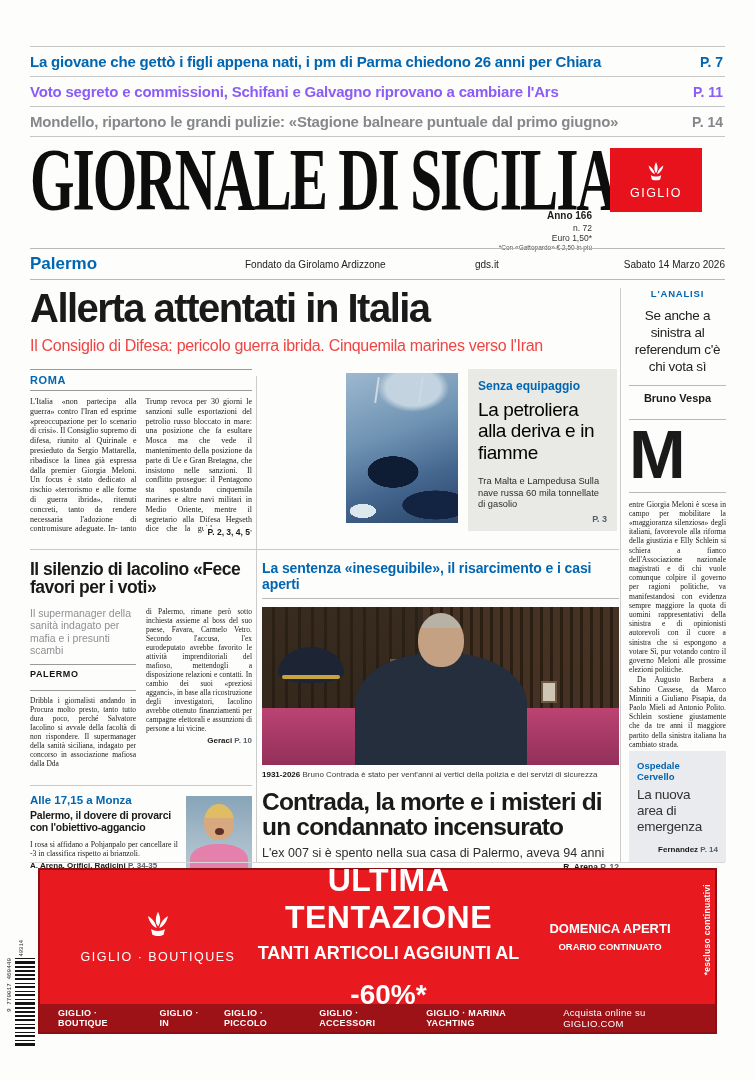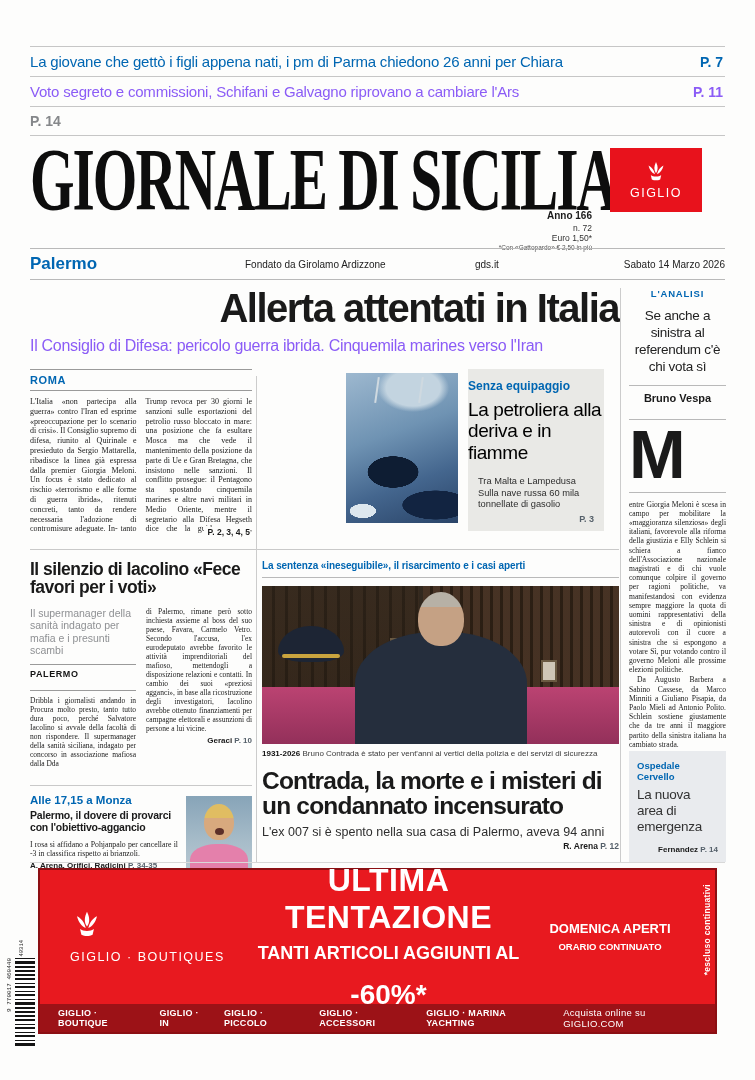--- a/index.html
+++ b/index.html
@@ -7,21 +7,21 @@
   #page {
     position:relative; width:755px; height:1080px; margin:0 auto;
     background:#fdfdfc; overflow:hidden;
     font-family:"Liberation Sans", sans-serif; color:#1a1a1a;
   }
   
   .teasers { position:absolute; top:46px; left:30px; width:695px; }
   .teaser-row { display:flex; justify-content:space-between; align-items:center;
     border-top:1px solid #c6c6c6; padding:6px 2px 6px 0; }
   .teaser-row:last-child { border-bottom:1px solid #c6c6c6; }
-  .teaser-text { font-weight:normal; font-size:15px; letter-spacing:-0.2px; }
+  .teaser-text { font-weight:bold; font-size:15px; letter-spacing:-0.2px; }
   .teaser-page { font-weight:bold; font-size:14px; }
   .t-blue { color:#0066b2; } .t-black { color:#8b5cf6; } .t-gray { color:#85878a; }
   
   .masthead { position:absolute; top:140px; left:30px; width:695px; height:104px; }
   .mast-title { position:absolute; left:0; top:0; font-family:"Liberation Serif", serif;
     font-weight:bold; font-size:88px; line-height:0.92; letter-spacing:-3px;
     white-space:nowrap; transform:scaleX(0.65); transform-origin:0 0; color:#0d0d0d; }
   .giglio-box { position:absolute; left:580px; top:8px; width:92px; height:64px;
     background:#e8121c; display:flex; flex-direction:column; align-items:center;
     justify-content:center; }
@@ -35,22 +35,22 @@
   
   .dateline { position:absolute; top:248px; left:30px; width:695px; height:32px;
     border-top:1px solid #b9b9b9; border-bottom:1px solid #b9b9b9;
     display:flex; align-items:center; }
   .dl-city { color:#0066b2; font-weight:bold; font-size:17px; width:215px; }
   .dl-founded { font-size:10px; color:#222; width:230px; }
   .dl-site { font-size:10px; color:#222; width:120px; }
   .dl-date { font-size:10px; color:#222; margin-left:auto; }
   
   .maincol { position:absolute; top:288px; left:30px; width:589px; }
-  .lead-headline { font-size:40px; font-weight:bold; letter-spacing:-1.5px; line-height:1;text-align:right; }
-  .lead-subhead { font-size:16px; letter-spacing:-0.3px; color:#8b5cf6; margin-top:9px; }
+  .lead-headline { font-size:40px; font-weight:bold; letter-spacing:-1.5px; line-height:1; }
+  .lead-subhead { font-size:16px; letter-spacing:-0.3px; color:#ef4444; margin-top:9px; }
   .leadrow { display:flex; margin-top:14px; height:170px; }
   .colA { width:222px; position:relative; }
   .k-rule { height:1px; background:#9a9a9a; }
   .kicker { color:#0066b2; font-weight:bold; font-size:11px; letter-spacing:0.6px;
     padding:4px 0; }
   .bodytext { font-family:"Liberation Serif", serif; font-size:8px; line-height:9.8px;
     text-align:justify; margin-top:6px; overflow:hidden; }
   .colA .bodytext { column-count:2; column-gap:9px; height:138px; }
   .pages-label { position:absolute; right:2px; bottom:2px; font-weight:bold;
     font-size:8.5px; background:#fdfdfc; padding-left:4px; }
@@ -61,22 +61,22 @@
       radial-gradient(55px 24px at 80% 88%, #122441 0 60%, transparent 61%),
       radial-gradient(26px 14px at 15% 92%, #dde7ee 0 50%, transparent 51%),
       radial-gradient(60px 40px at 60% 10%, #c3d4e0 0 45%, transparent 60%),
       linear-gradient(160deg, #9db8cf 0%, #6f93b3 40%, #44668e 70%, #2a4468 100%); }
   .mast1,.mast2 { position:absolute; width:2px; height:26px; background:#cfd9e0; top:4px; }
   .mast1 { left:30px; transform:rotate(8deg); }
   .mast2 { left:74px; transform:rotate(8deg); }
   .ship-cap { position:absolute; left:0; bottom:6px; width:76px; font-size:8px;
     line-height:1.3; color:#2b2b2b; }
   .ship-cap b { display:block; color:#111; }
-  .colC { width:136px; margin-left:8px; height:162px; background:#e9e9e6;
-    padding:10px 0; position:relative; }
+  .colC { width:149px; margin-left:8px; height:162px; background:#e9e9e6;
+    padding:10px 10px; position:relative; }
   .box-kicker { color:#0066b2; font-weight:bold; font-size:12px; }
   .box-headline { font-size:19px; line-height:1.12; letter-spacing:-0.4px; color:#000000;
     margin-top:6px; }
   .box-detail { position:absolute; left:10px; right:10px; bottom:20px; font-size:9.3px;
     line-height:1.25; color:#2e2e2e; }
   .box-page { position:absolute; right:10px; bottom:7px; font-size:9px; font-weight:bold;
     color:#55606a; }
   .rule-h { height:1px; background:#c9c9c9; margin-top:10px; }
   
   .bottomrow { display:flex; margin-top:10px; }
@@ -107,21 +107,21 @@
     background:linear-gradient(180deg,#87a4b8 0%, #a7bcc9 60%, #b9c8d2 100%);
     overflow:hidden; }
   .sp-head { position:absolute; left:18px; top:8px; width:30px; height:36px;
     background:linear-gradient(180deg,#e0bd62 0 40%, #d8a97e 40% 100%);
     border-radius:50% 50% 46% 46%; }
   .sp-mouth { position:absolute; left:29px; top:32px; width:9px; height:7px;
     background:#5d2f28; border-radius:50%; }
   .sp-shirt { position:absolute; left:4px; bottom:-6px; width:58px; height:34px;
     background:#e480ab; border-radius:45% 45% 0 0; }
   .contrada { width:357px; margin-left:10px; }
-  .con-strap { color:#0066b2; font-weight:bold; font-size:10px; letter-spacing:-0.1px;
+  .con-strap { color:#0066b2; font-weight:bold; font-size:14px; letter-spacing:-0.1px;
     padding-bottom:6px; border-bottom:1px solid #b9b9b9; }
   .con-photo { width:357px; height:158px; margin-top:8px; position:relative;
     overflow:hidden; background:linear-gradient(180deg,#33291f 0%, #281e15 100%); }
   .cp-shelf { position:absolute; left:45%; right:0; top:0; height:70%;
     background:repeating-linear-gradient(90deg,#4a3425 0 7px, #2a1d12 7px 10px);
     opacity:0.85; }
   .cp-shelf2 { position:absolute; left:0; width:44%; top:0; height:66%;
     background:repeating-linear-gradient(90deg,#3c2c1e 0 10px, #241a10 10px 13px);
     opacity:0.55; }
   .cp-couch { position:absolute; left:0; right:0; bottom:0; height:36%;
@@ -168,21 +168,21 @@
   .cerv-headline { font-size:13.5px; line-height:1.18; letter-spacing:-0.3px; color:#333;
     margin-top:5px; }
   .cerv-byline { text-align:right; font-size:8px; margin-top:10px; }
   
   .pre-ad-rule { position:absolute; top:862px; left:30px; width:695px; height:1px;
     background:#d8d8d8; }
   .ad { position:absolute; top:868px; left:38px; width:679px; height:166px;
     background:#e8191f; border:2px solid #8c0f13; }
   .ad-main { display:flex; align-items:center; height:133px; padding:0 26px 0 30px;
     color:#fff; }
-  .ad-brand { width:176px; }
+  .ad-brand { width:176px; text-align:center; }
   .ad-brand svg { width:34px; height:32px; }
   .ad-brand-name { font-size:12.5px; letter-spacing:1.5px; margin-top:5px; }
   .ad-center { flex:1; text-align:center; }
   .ad-title { font-size:32px; font-weight:bold; letter-spacing:0.5px; }
   .ad-sub { font-size:18px; font-weight:bold; margin-top:7px; }
   .ad-discount { font-size:28px; font-weight:bold; margin-top:15px; }
   .ad-right { width:158px; text-align:center; }
   .ad-r1 { font-size:13px; font-weight:bold; }
   .ad-r2 { font-size:9.5px; font-weight:bold; margin-top:5px; }
   .ad-side { position:absolute; right:3px; top:14px; writing-mode:vertical-rl;
@@ -212,20 +212,21 @@
   <div class="teasers">
     <div class="teaser-row">
       <span class="teaser-text t-blue">La giovane che gettò i figli appena nati, i pm di Parma chiedono 26 anni per Chiara</span>
       <span class="teaser-page t-blue">P. 7</span>
     </div>
     <div class="teaser-row">
       <span class="teaser-text t-black">Voto segreto e commissioni, Schifani e Galvagno riprovano a cambiare l'Ars</span>
       <span class="teaser-page t-black">P. 11</span>
     </div>
     <div class="teaser-row">
+      <span class="teaser-text t-gray">Mondello, ripartono le grandi pulizie: «Stagione balneare puntuale dal primo giugno»</span>
       <span class="teaser-page t-gray">P. 14</span>
     </div>
   </div>
 
   <div class="masthead">
     <div class="mast-title">GIORNALE DI SICILIA</div>
     <div class="giglio-box">
       <svg viewBox="0 0 24 24" aria-hidden="true">
         <path d="M12 2 C9.8 6.5 9.8 10 12 13.2 C14.2 10 14.2 6.5 12 2 Z" fill="#ffffff"></path>
         <path d="M4.5 5.5 C5.5 9.8 7.8 13 11 14.2 C10 10.2 7.8 7 4.5 5.5 Z" fill="#ffffff"></path>

